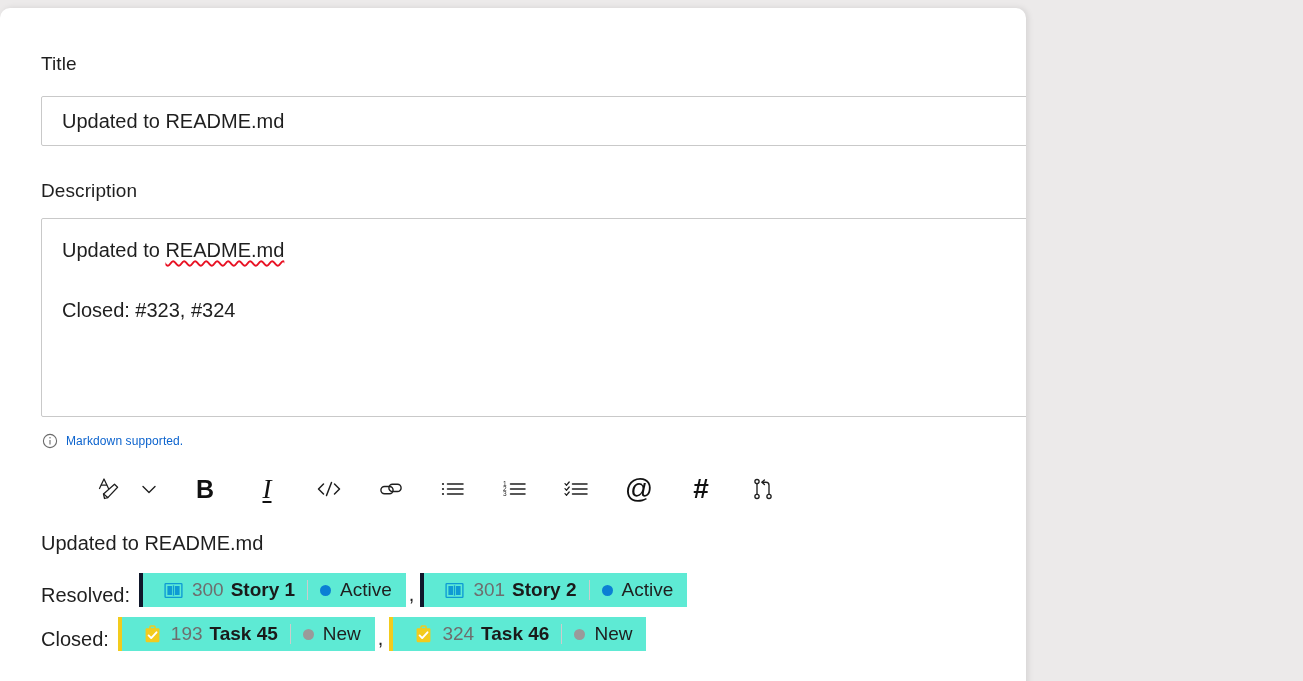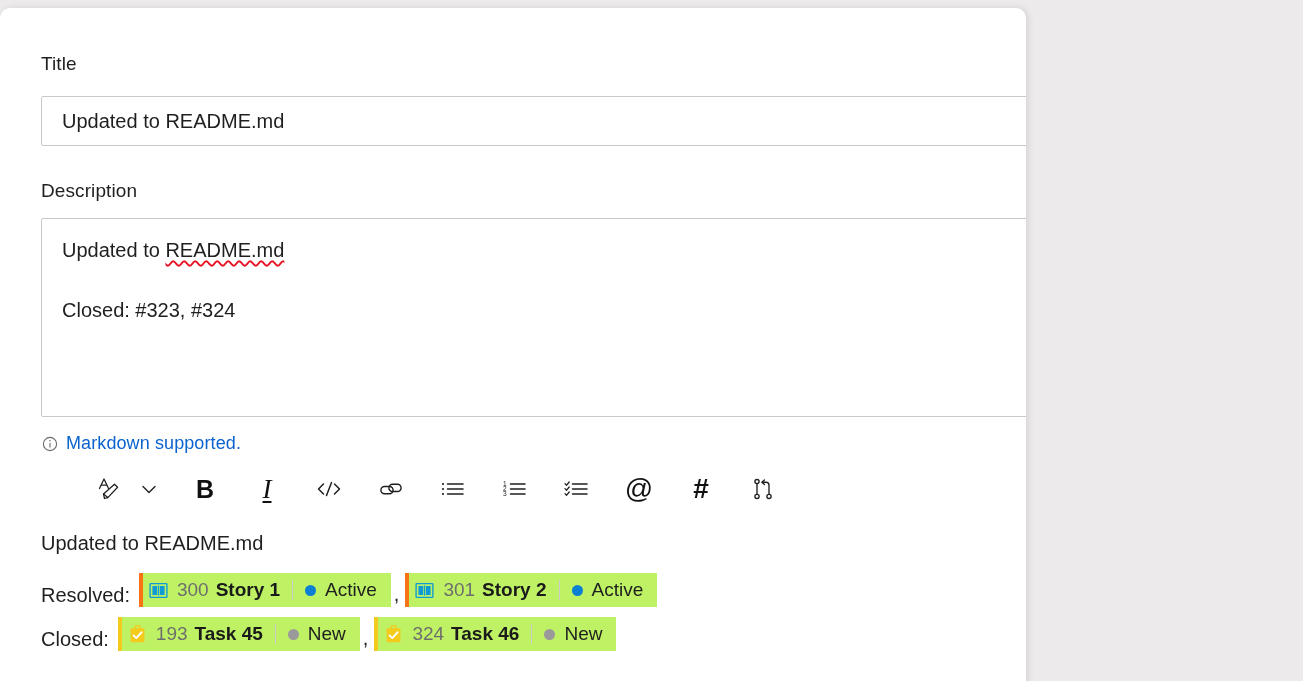--- a/index.html
+++ b/index.html
@@ -103,21 +103,21 @@
     align-items: center;
     gap: 8px;
   }
   .md-note-icon {
     width: 16px;
     height: 16px;
     flex: 0 0 16px;
     color: #6b6b6b;
   }
   .md-note-text {
-    font-size: 18px;
+    font-size: 12px;
     color: #0b63ce;
     letter-spacing: .1px;
   }
 
   
   .toolbar {
     position: absolute;
     left: 45px;
     top: 458px;
     display: flex;
@@ -183,23 +183,23 @@
     margin: 0 6px 0 3px;
     align-self: flex-end;
     line-height: 26px;
   }
 
   
   .wi-chip {
     display: inline-flex;
     align-items: center;
     height: 34px;
-    background: #bef264;
-    border-left: 4px solid #f97316;
-    padding: 0 14px 0 5px;
+    background: #5eead4;
+    border-left: 4px solid #0f172a;
+    padding: 0 14px 0 20px;
     cursor: pointer;
     box-sizing: border-box;
     max-width: 100%;
   }
   .wi-chip.type-task { border-left-color: #f2cb1d; }
 
   .wi-icon {
     width: 21px;
     height: 21px;
     flex: 0 0 21px;

